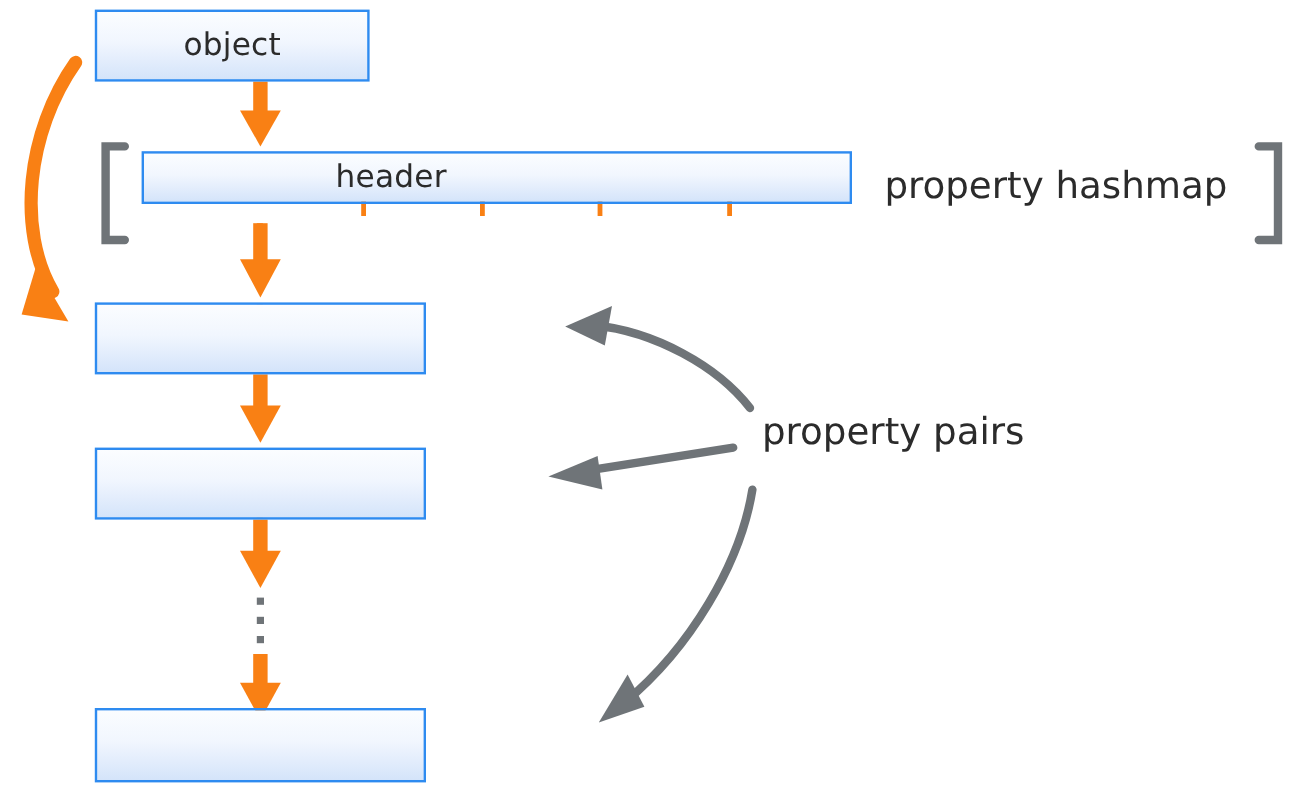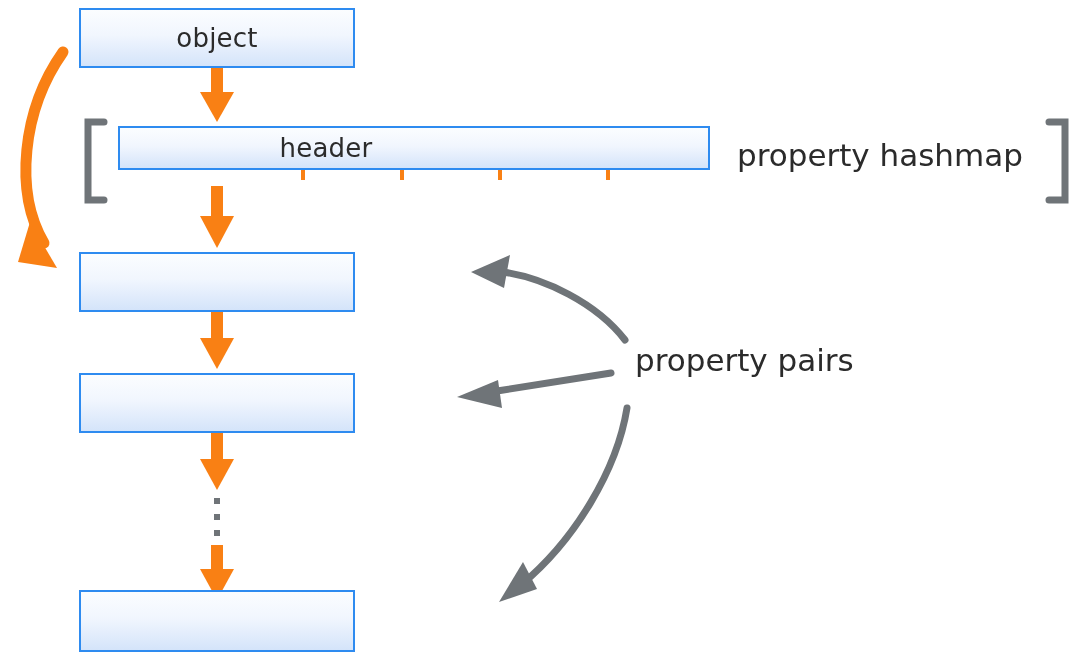--- a/index.html
+++ b/index.html
@@ -139,21 +139,21 @@
       <path d="M 457,397 L 498,380 L 502,408 Z" fill="#6f7478"></path>
     </g>
 
     <g>
       <path d="M 627,408 C 617,470 575,540 521,585" fill="none" stroke="#6f7478" stroke-width="7" stroke-linecap="round"></path>
       <path d="M 499,602 L 523,562 L 537,589 Z" fill="#6f7478"></path>
     </g>
 
   </svg>
 
-  <div class="node-box" style="left:79px; top:8px; width:276px; height:60px;">
+  <div class="node-box" style="left:79px; top:8px; width:229px; height:60px;">
     <span class="node-label">object</span>
   </div>
 
   <div class="node-box" style="left:118px; top:126px; width:592px; height:44px;">
     <span class="node-label offset-left">header</span>
   </div>
 
   <div class="node-box" style="left:79px; top:252px; width:276px; height:60px;">
     <span class="node-label"></span>
   </div>

